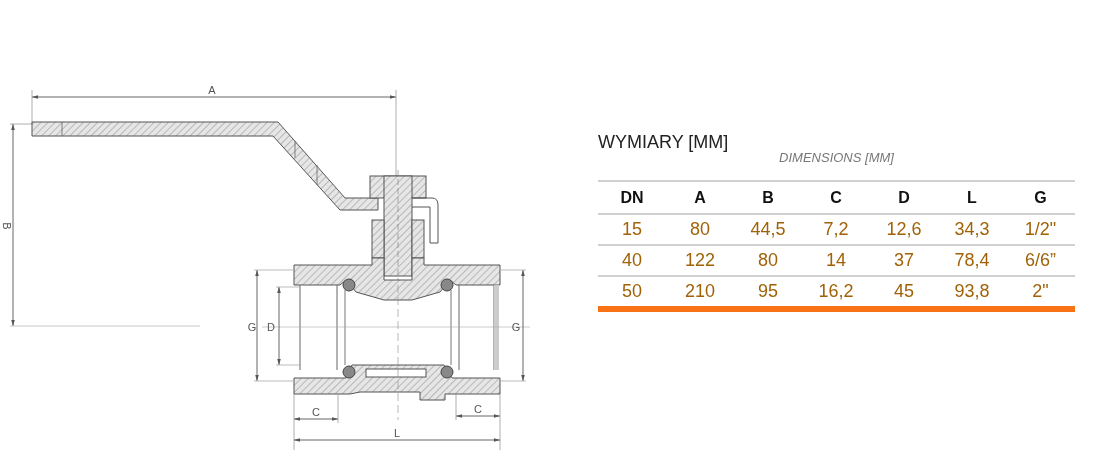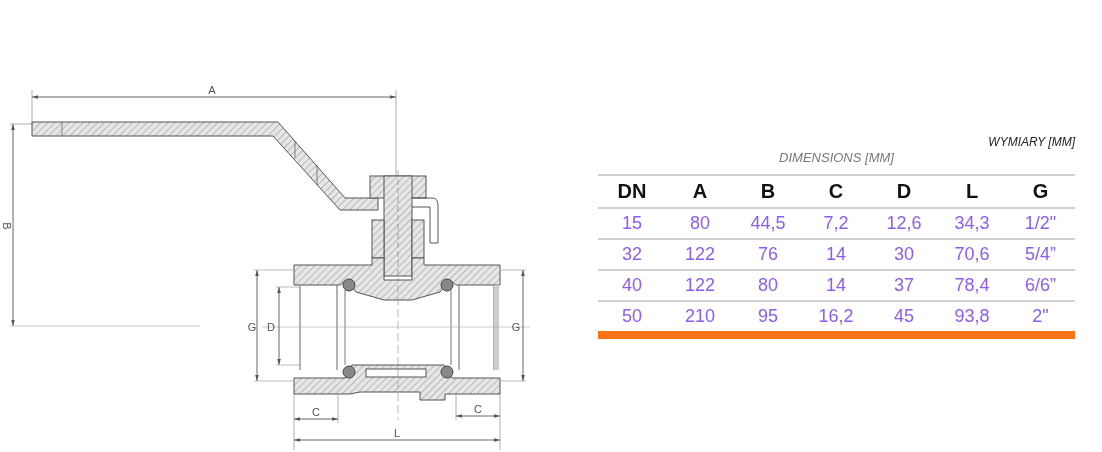--- a/index.html
+++ b/index.html
@@ -1,26 +1,26 @@
 <!DOCTYPE html>
 <html><head>
 <meta charset="utf-8">
 <style>
   html, body { margin: 0; padding: 0; background: #ffffff; }
   body { width: 1102px; height: 452px; position: relative; overflow: hidden; font-family: "Liberation Sans", sans-serif; }
   .drawing { position: absolute; left: 0; top: 0; width: 600px; height: 452px; }
   .dim-label { font-family: "Liberation Sans", sans-serif; font-size: 11px; fill: #555; }
   .table-wrap { position: absolute; left: 598px; top: 134px; width: 477px; }
-  .title { text-align: right; font-size: 12px; color: #222; line-height: 16px; font-style: italic; }
-  .subtitle { text-align: center; font-size: 13px; color: #777; font-style: italic; line-height: 16px; margin-bottom: 8px; }
+  .title { text-align: left; font-size: 18px; color: #222; line-height: 16px; }
+  .subtitle { text-align: center; font-size: 13px; color: #777; font-style: italic; line-height: 16px; margin-bottom: 14px; }
   table { border-collapse: collapse; width: 477px; }
   th, td { text-align: center; padding: 0; border-top: 2px solid #d0d0d0; }
-  th { font-size: 20px; font-weight: bold; color: #111; height: 31px; }
-  td { font-size: 18px; color: #8b5cf6; height: 29px; }
-  tbody tr:last-child td { border-bottom: 8px solid #f97316; margin-top: 40px; }
+  th { font-size: 16px; font-weight: bold; color: #111; height: 31px; }
+  td { font-size: 18px; color: #a16207; height: 29px; }
+  tbody tr:last-child td { border-bottom: 6px solid #f97316; margin-top: 40px; }
   col.c1 { width: 68px; } col.c2 { width: 68px; } col.c3 { width: 68px; }
   col.c4 { width: 68px; } col.c5 { width: 68px; } col.c6 { width: 68px; } col.c7 { width: 69px; }
 </style>
 </head>
 <body>
 
 <svg class="drawing" viewBox="0 0 600 452" width="600" height="452" xmlns="http://www.w3.org/2000/svg">
   <defs>
     <pattern id="hatch" patternUnits="userSpaceOnUse" width="5" height="5" patternTransform="rotate(45)">
       <rect width="5" height="5" fill="#e6e6e6"></rect>
@@ -151,29 +151,20 @@
       <tr>
         <td>15</td>
         <td>80</td>
         <td>44,5</td>
         <td>7,2</td>
         <td>12,6</td>
         <td>34,3</td>
         <td>1/2"</td>
       </tr>
       <tr>
-        <td>32</td>
-        <td>122</td>
-        <td>76</td>
-        <td>14</td>
-        <td>30</td>
-        <td>70,6</td>
-        <td>5/4”</td>
-      </tr>
-      <tr>
         <td>40</td>
         <td>122</td>
         <td>80</td>
         <td>14</td>
         <td>37</td>
         <td>78,4</td>
         <td>6/6”</td>
       </tr>
       <tr>
         <td>50</td>

